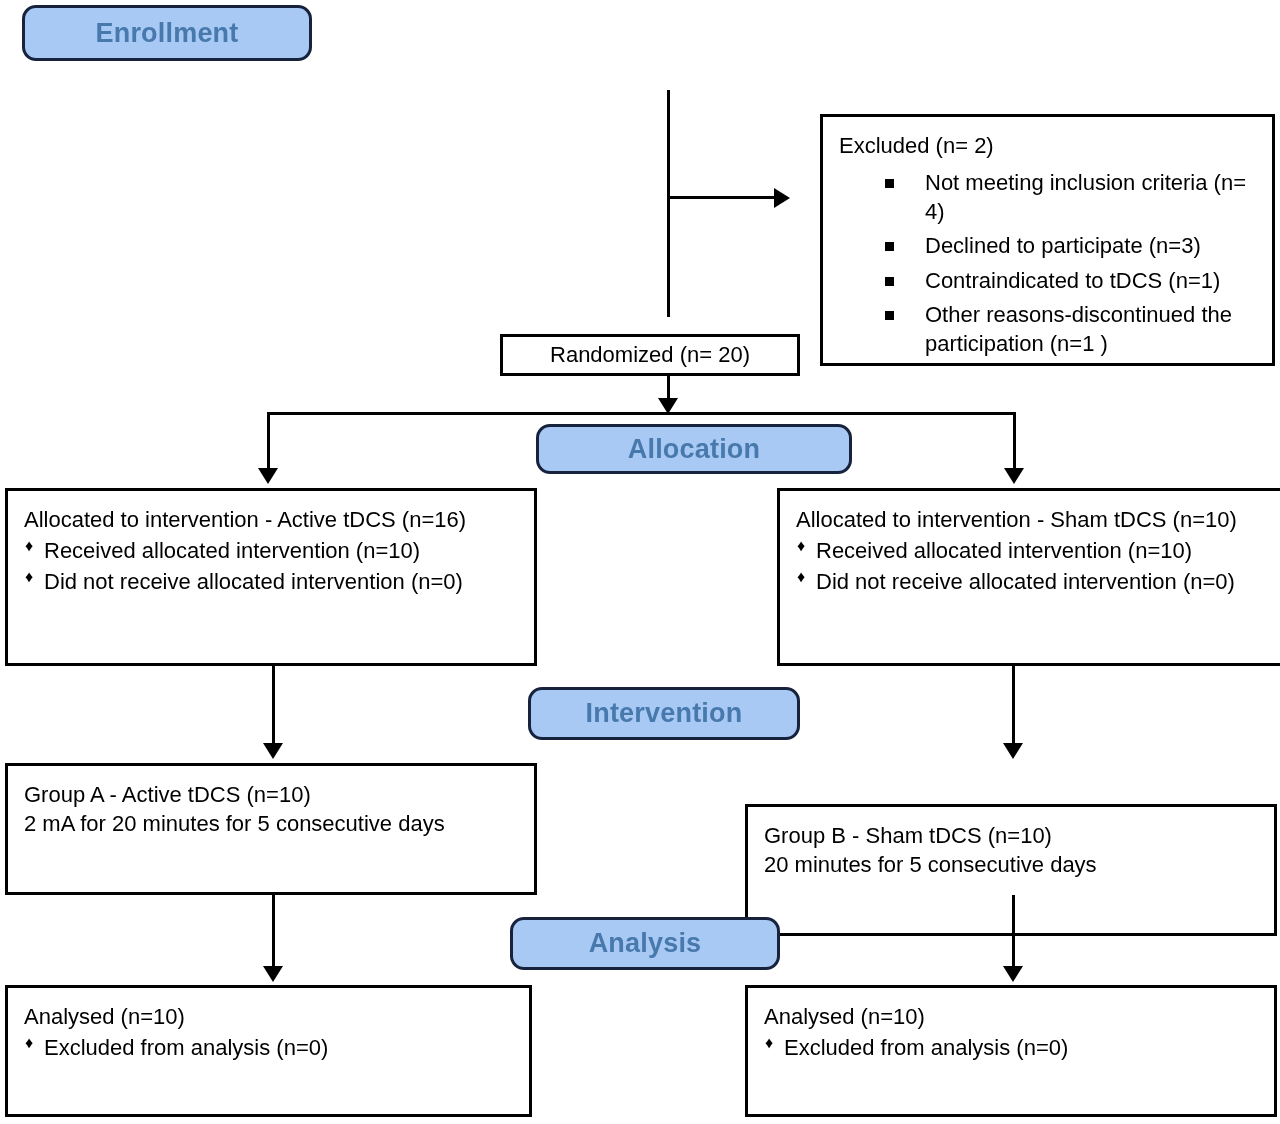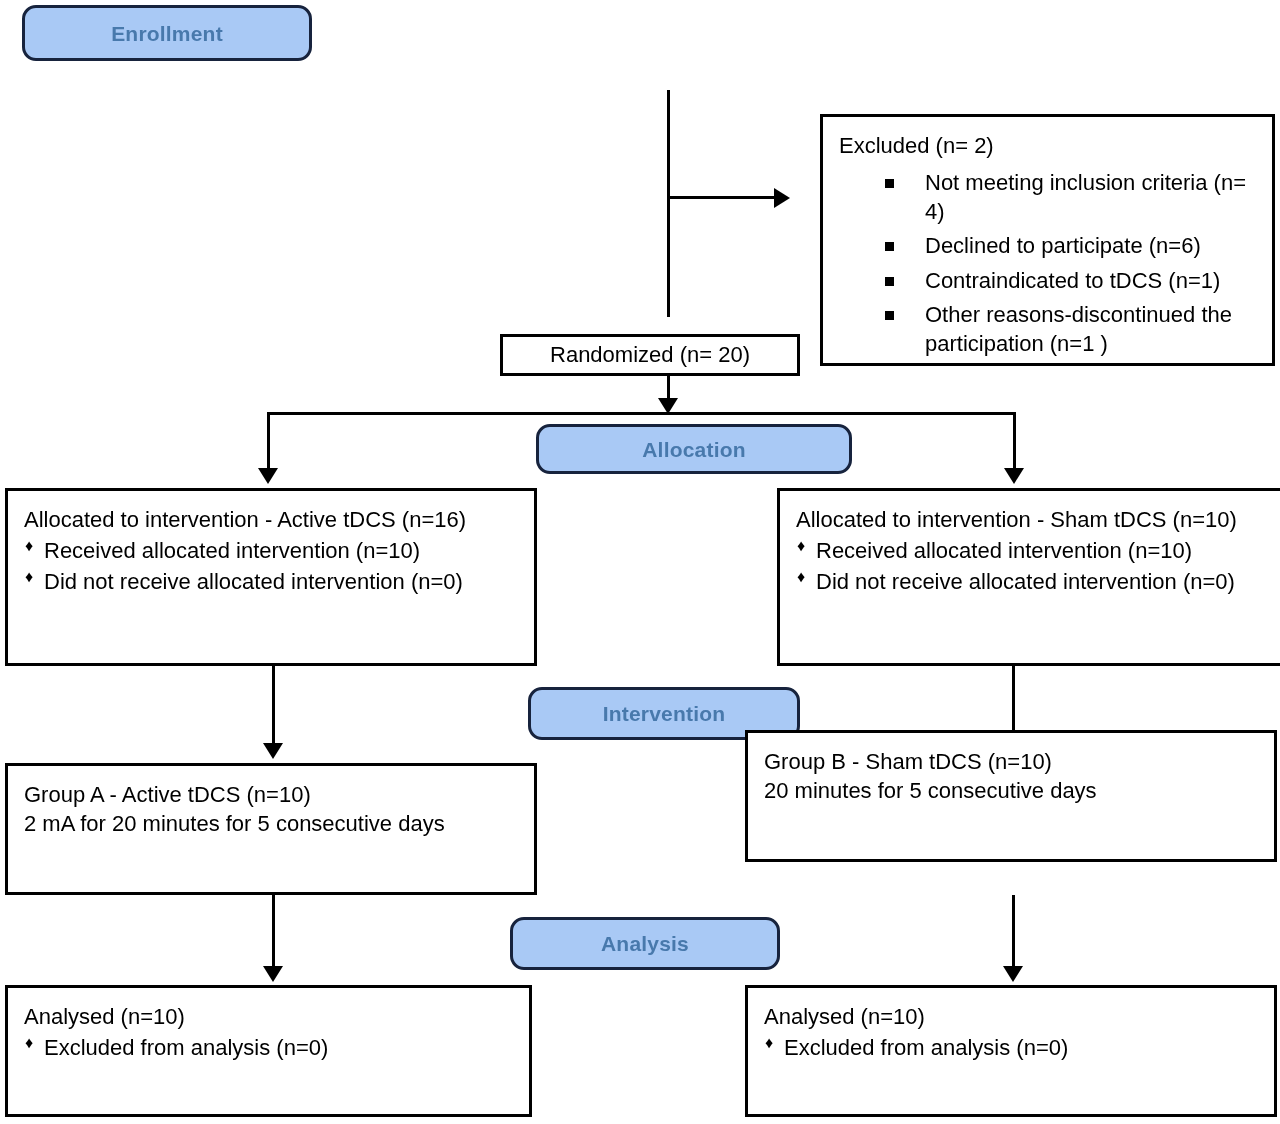--- a/index.html
+++ b/index.html
@@ -23,21 +23,21 @@
   .stage-badge {
     position: absolute;
     background: #a9c9f5;
     border: 3px solid #17233d;
     border-radius: 14px;
     box-sizing: border-box;
     display: flex;
     align-items: center;
     justify-content: center;
     font-weight: bold;
-    font-size: 21px;
+    font-size: 27px;
     color: #4879ac;
     letter-spacing: 0.2px;
     line-height: 1;
   }
 
   
   .flow-box {
     position: absolute;
     background: #ffffff;
     border: 3px solid #000000;
@@ -142,21 +142,21 @@
   <div class="vline" style="left:667px; top:90px; height:227px;"></div>
 
   <div class="hline" style="left:667px; top:196px; width:110px;"></div>
   <div class="arrow-right" style="left:774px; top:188px;"></div>
 
   <div class="flow-box" style="left:820px; top:114px; width:455px; height:252px;">
     <div class="inner">
       <div class="box-title">Excluded (n= 2)</div>
       <ul class="square-list">
         <li>Not meeting inclusion criteria (n= 4)</li>
-        <li>Declined to participate (n=6)</li>
+        <li>Declined to participate (n=3)</li>
         <li>Contraindicated to tDCS (n=1)</li>
         <li>Other reasons-discontinued the participation (n=1 )</li>
       </ul>
     </div>
   </div>
 
   <div class="flow-box center" style="left:500px; top:317px; width:300px; height:42px;margin-top:17px;">
     <div class="inner">
       <div class="box-title">Randomized (n= 20)</div>
     </div>
@@ -207,21 +207,21 @@
     <span>Intervention</span>
   </div>
 
   <div class="flow-box" style="left:5px; top:763px; width:532px; height:132px;">
     <div class="inner">
       <div class="box-title">Group A - Active tDCS (n=10)</div>
       <div class="box-title">2 mA for 20 minutes for 5 consecutive days</div>
     </div>
   </div>
 
-  <div class="flow-box" style="left:745px; top:730px; width:532px; height:132px;">
+  <div class="flow-box" style="left:745px; top:804px; width:532px; height:132px;">
     <div class="inner">
       <div class="box-title">Group B - Sham tDCS (n=10)</div>
       <div class="box-title">20 minutes for 5 consecutive days</div>
     </div>
   </div>
 
   <div class="vline" style="left:272px; top:895px; height:82px;"></div>
   <div class="arrow-down" style="left:263px; top:966px;"></div>
 
   <div class="vline" style="left:1012px; top:895px; height:82px;"></div>

